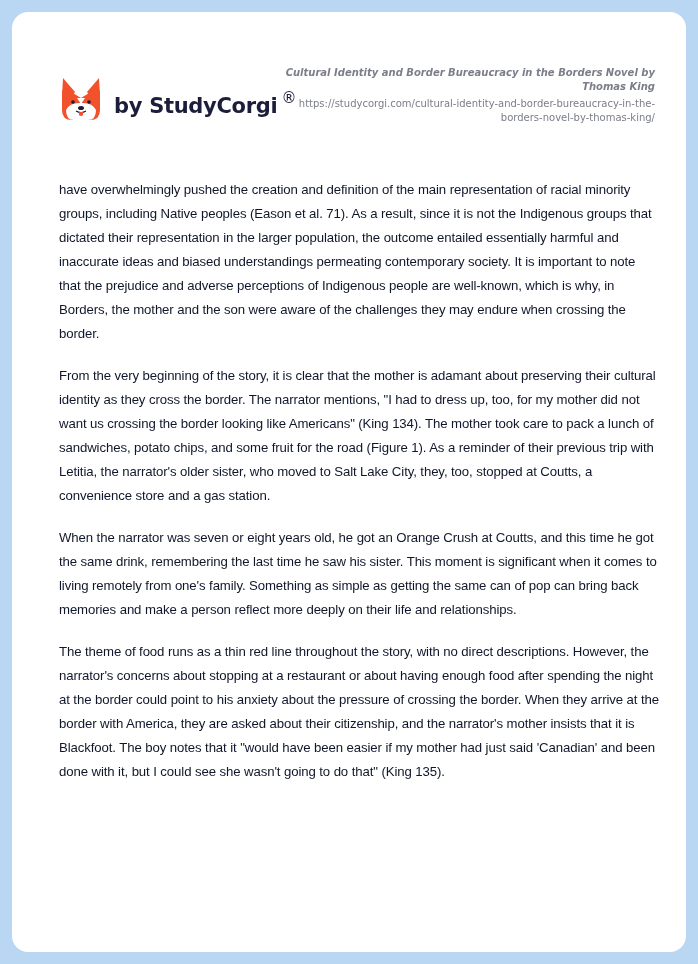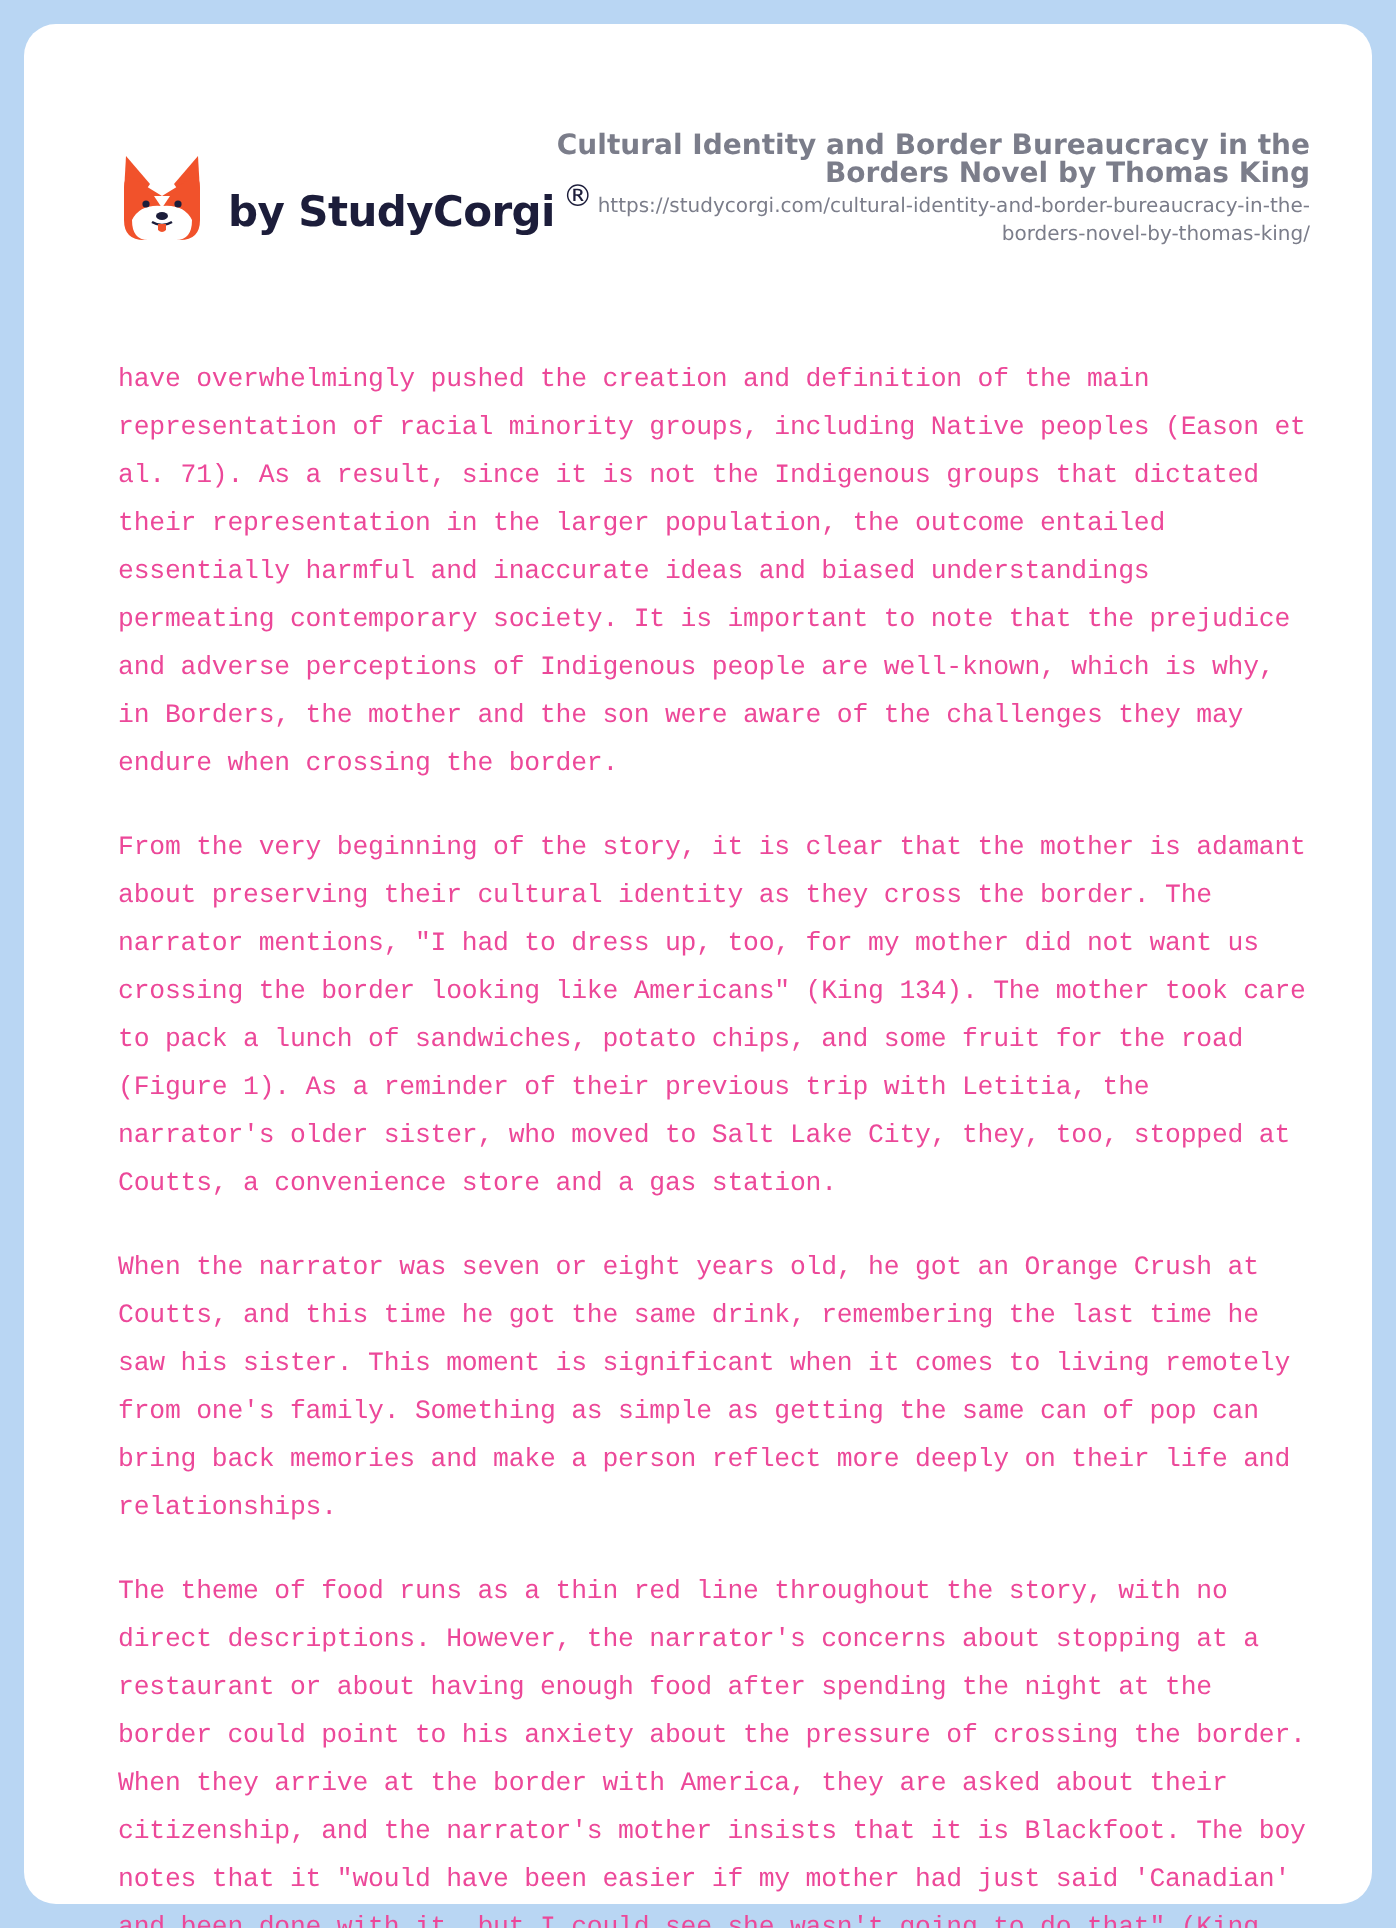--- a/index.html
+++ b/index.html
@@ -63,43 +63,44 @@
     .meta {
       position: absolute;
       right: 31px;
       top: 54px;
       width: 380px;
       text-align: right;
     }
     .meta-title {
       font-family: "DejaVu Sans", sans-serif;
       font-weight: bold;
-      font-size: 14px;
+      font-size: 10px;
       line-height: 14px;
       color: #7b7d8a;
+      font-style: italic;
     }
     .meta-url {
       margin-top: 3px;
       font-family: "DejaVu Sans", sans-serif;
       font-size: 10px;
       line-height: 13.5px;
       color: #7b7d8a;
     }
     .content {
       position: absolute;
       left: 47px;
       top: 166px;
       width: 600px;
     }
     .content p {
       margin: 0 0 18px 0;
-      font-family: Liberation Mono, monospace;
+      font-family: Liberation Sans, sans-serif;
       font-size: 13.2px;
       line-height: 24px;
-      color: #ec4899;
+      color: #0f172a;
       letter-spacing: -0.1px;
     }
   </style>
 </head>
 <body>
 
 <div class="card">
   <div class="header">
     <div class="logo">
       <svg class="logo-icon" viewBox="0 0 42 46" xmlns="http://www.w3.org/2000/svg">

